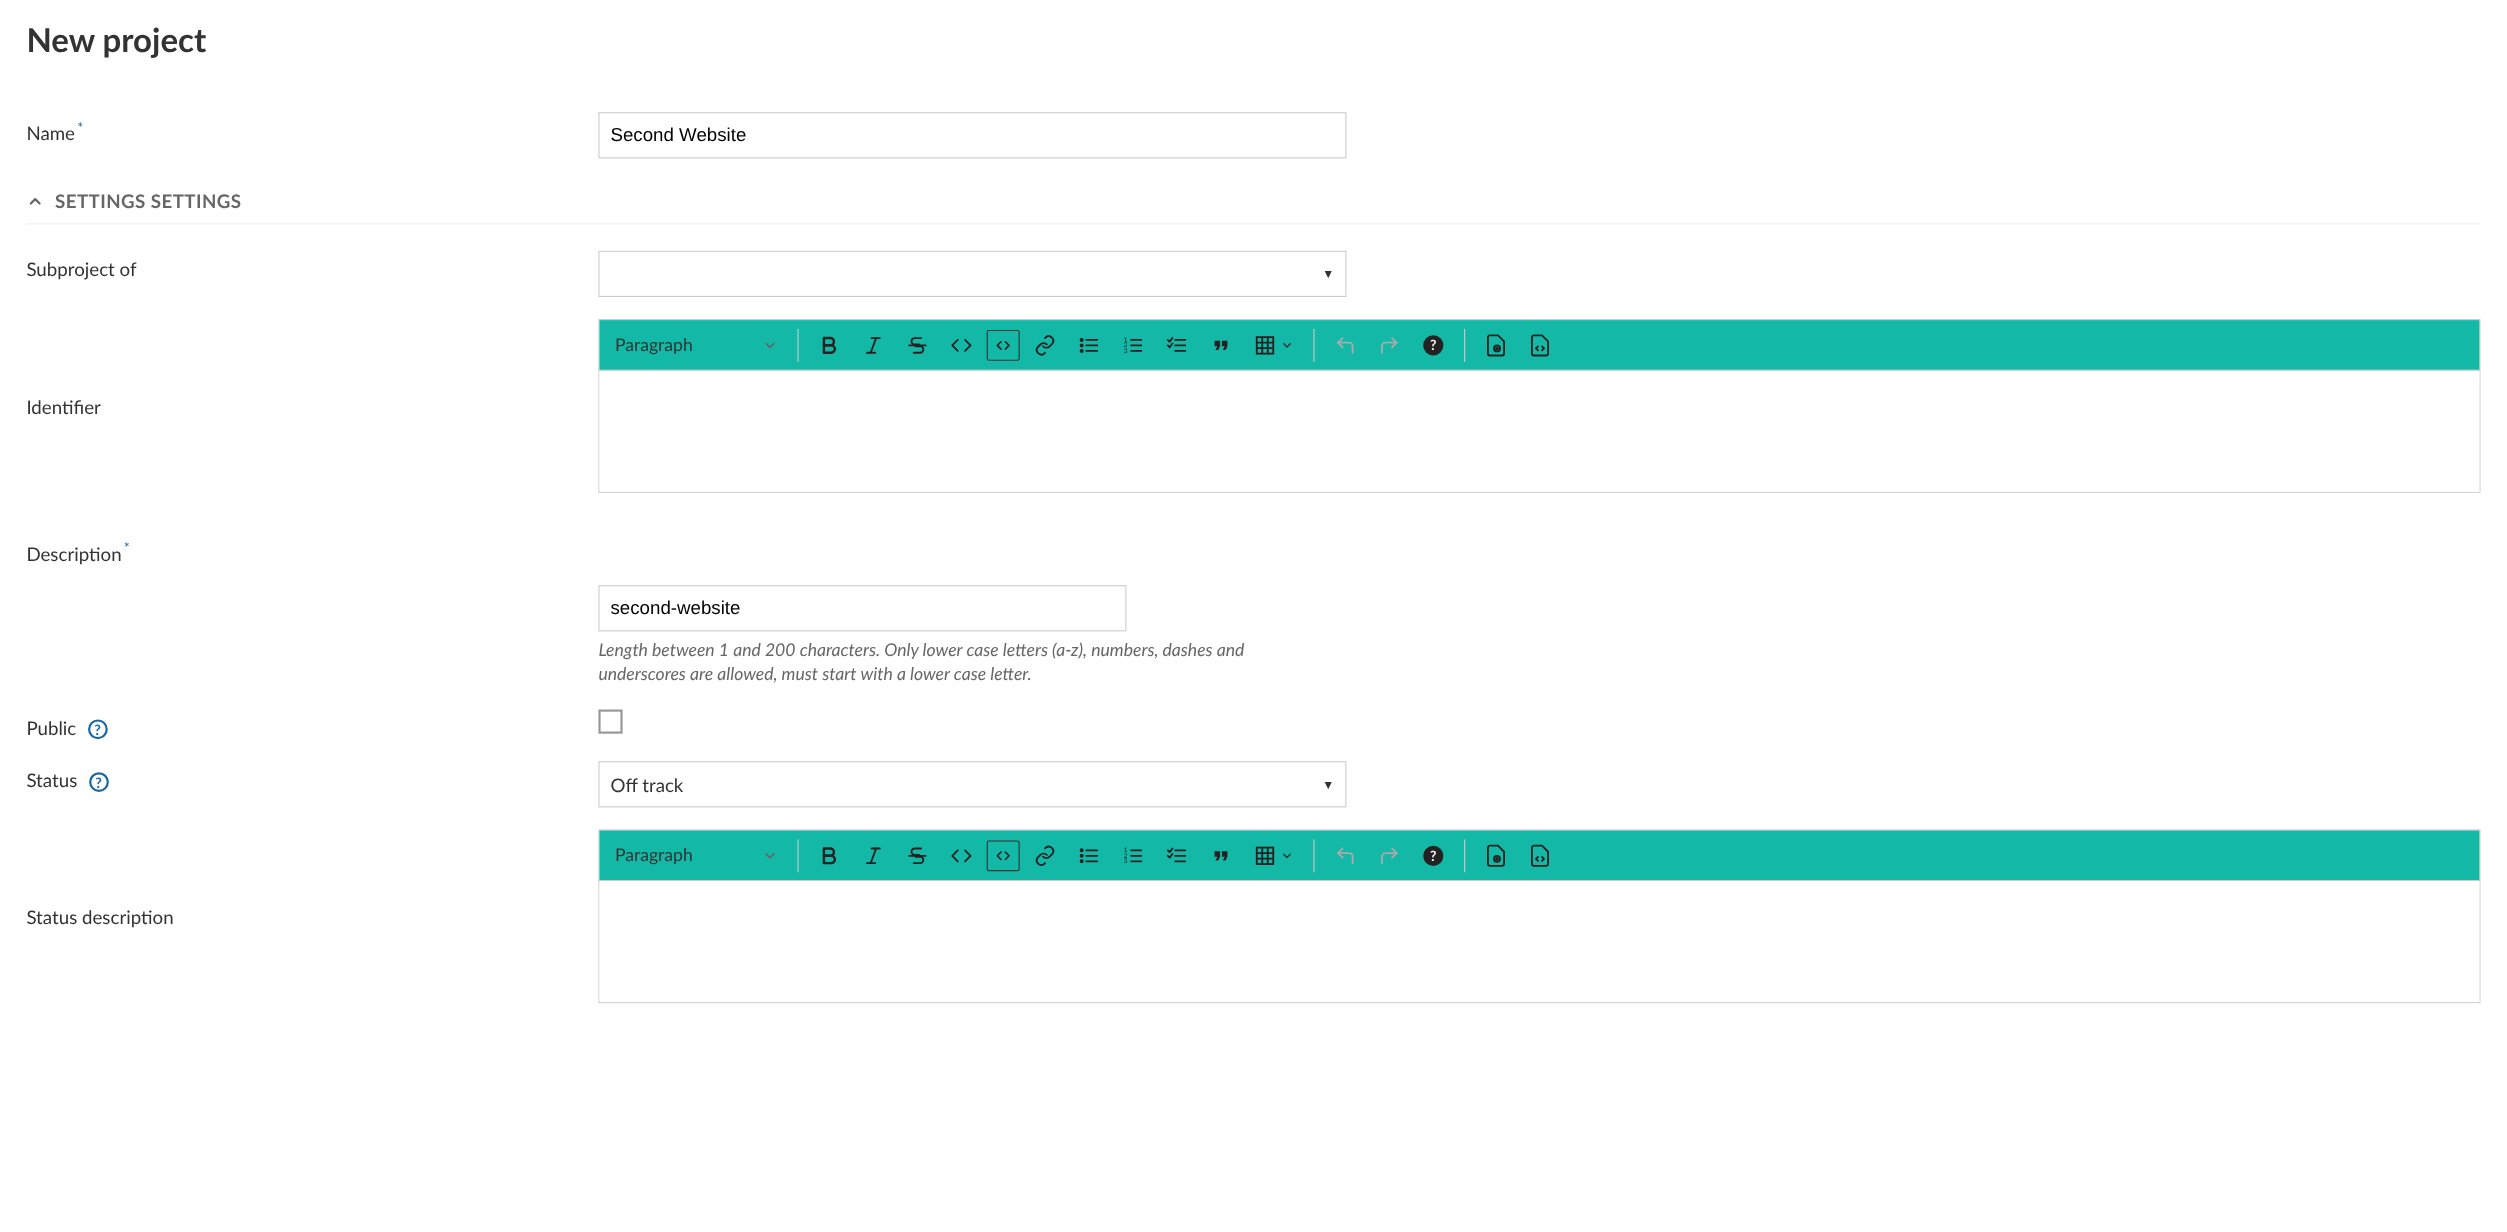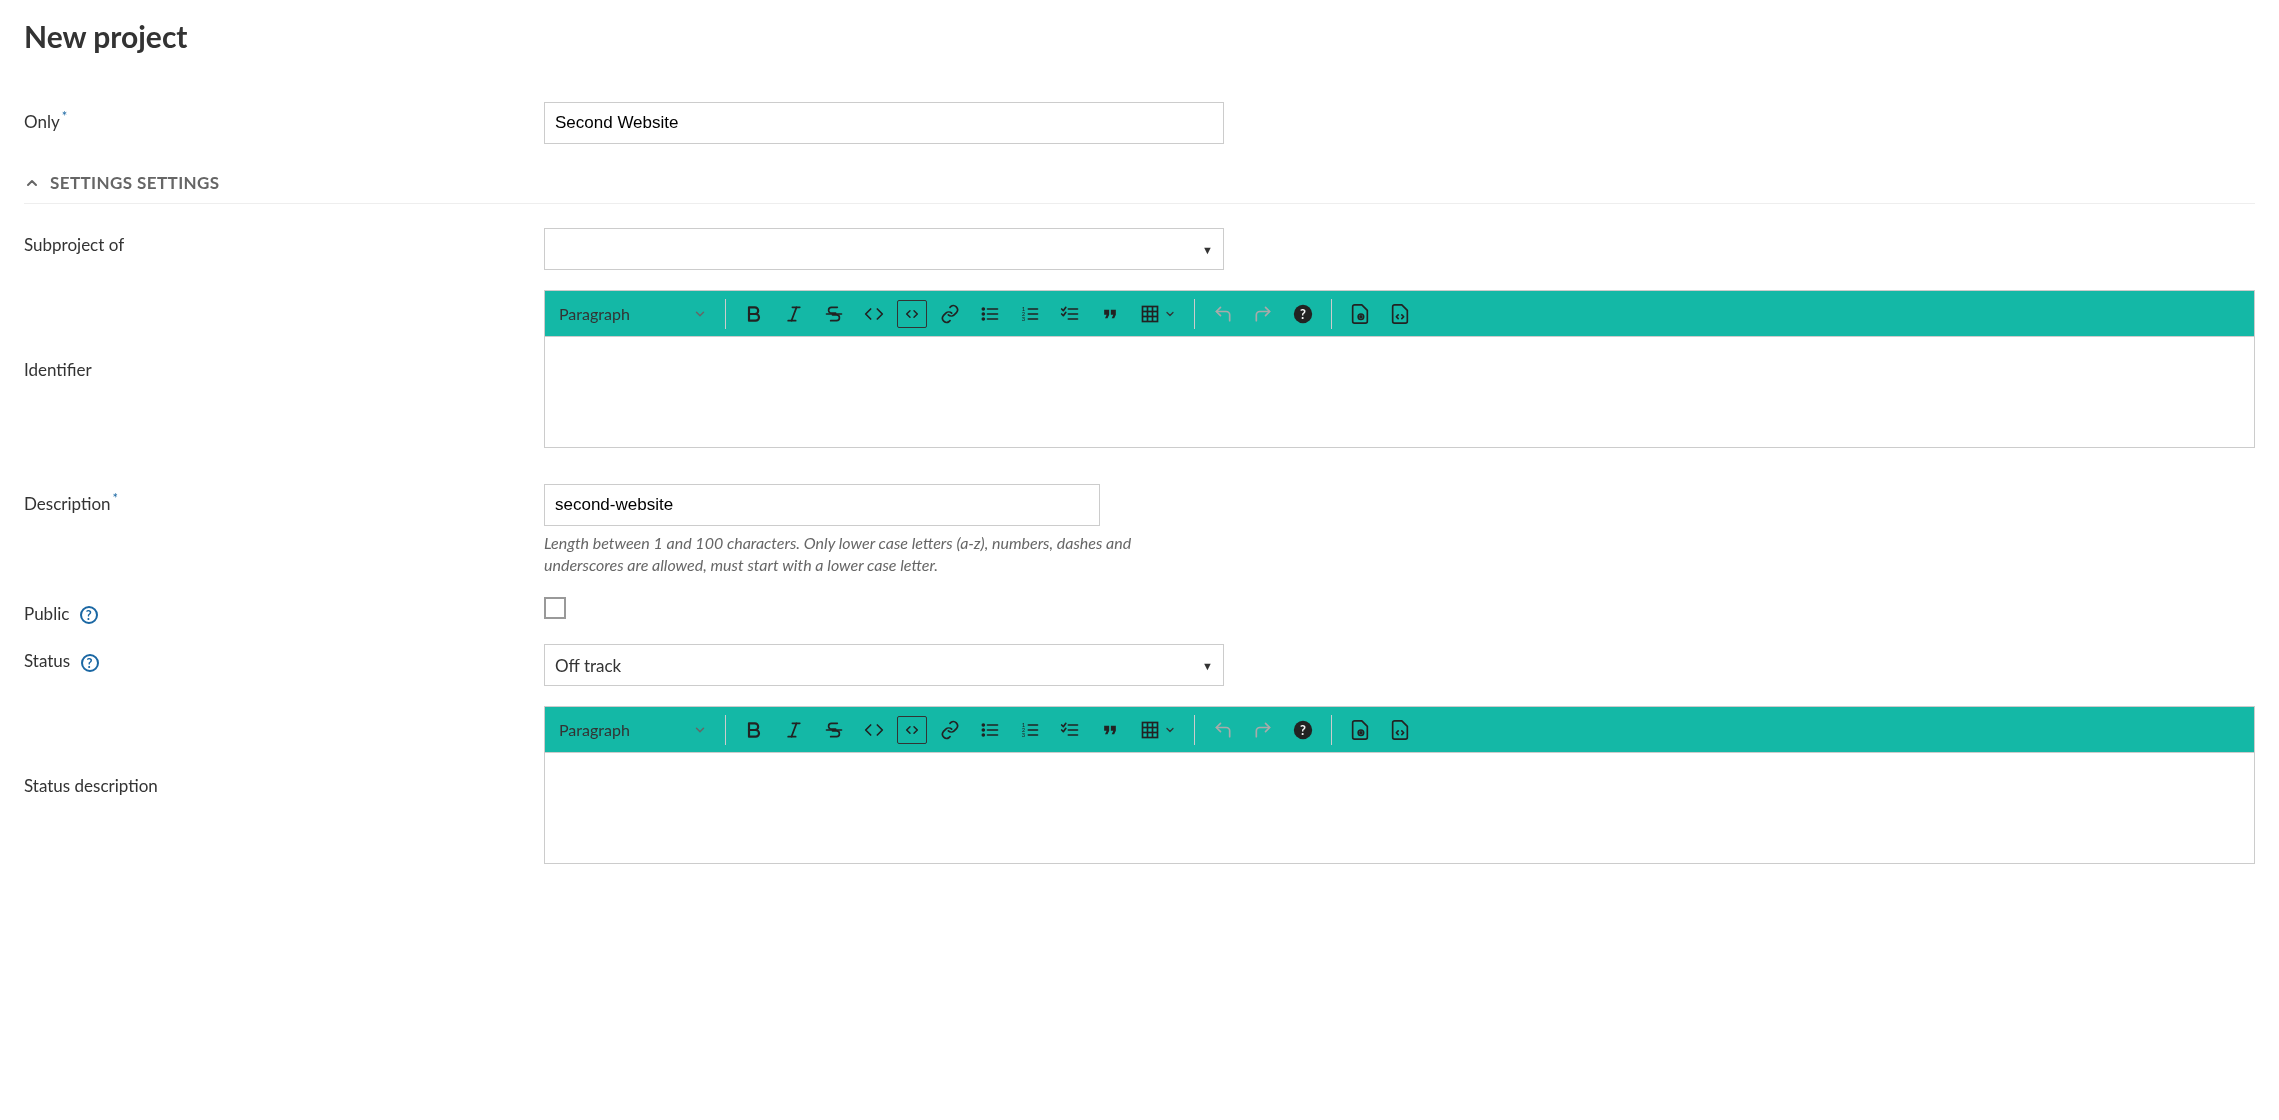--- a/index.html
+++ b/index.html
@@ -45,21 +45,22 @@
   }
   input[type=text] {
     width: 100%;
     height: 42px;
     border: 1px solid #ccc;
     padding: 0 10px;
     font-size: 17px;
     color: #000000;
   }
   .ident input[type=text] {
-    width: 556px;
+    width: 480px;
+    margin-top: 48px;
   }
   .select-wrap {
     position: relative;
     width: 100%;
     height: 42px;
     border: 1px solid #ccc;
     background: #fff;
     display: flex;
     align-items: center;
     padding: 0 10px;
@@ -170,21 +171,21 @@
   svg { display: block; }
   .chev svg { stroke: #666; }
 </style>
 </head>
 <body>
 
 <h1>New project</h1>
 
 <div class="form-row">
   <div class="form-label">
-    <span>Only</span><span class="req">*</span>
+    <span>Name</span><span class="req">*</span>
   </div>
   <div class="form-input">
     <input type="text" value="Second Website" style="">
   </div>
 </div>
 
 <div class="adv-header">
   <span class="chev">
     <svg width="16" height="16" viewBox="0 0 24 24" fill="none" stroke="#666" stroke-width="3" stroke-linecap="round" stroke-linejoin="round">
         <polyline points="18 15 12 9 6 15"></polyline>
@@ -340,21 +341,21 @@
     </div>
   </div>
 </div>
 
 <div class="form-row" style="margin-top:36px">
   <div class="form-label">
     <span>Description</span><span class="req">*</span>
   </div>
   <div class="form-input ident">
     <input type="text" value="second-website" style="">
-    <div class="hint">Length between 1 and 100 characters. Only lower case letters (a-z), numbers, dashes and underscores are allowed, must start with a lower case letter.</div>
+    <div class="hint">Length between 1 and 200 characters. Only lower case letters (a-z), numbers, dashes and underscores are allowed, must start with a lower case letter.</div>
   </div>
 </div>
 
 <div class="form-row">
   <div class="form-label">
     <span>Public</span>
     <span class="help-icon">?</span>
   </div>
   <div class="form-input">
     <span class="checkbox"></span>

